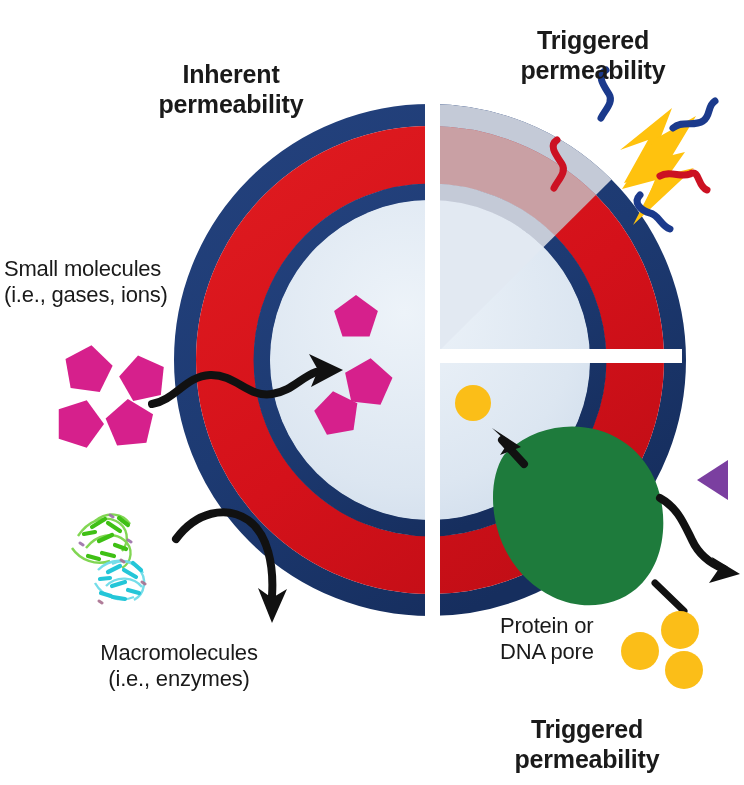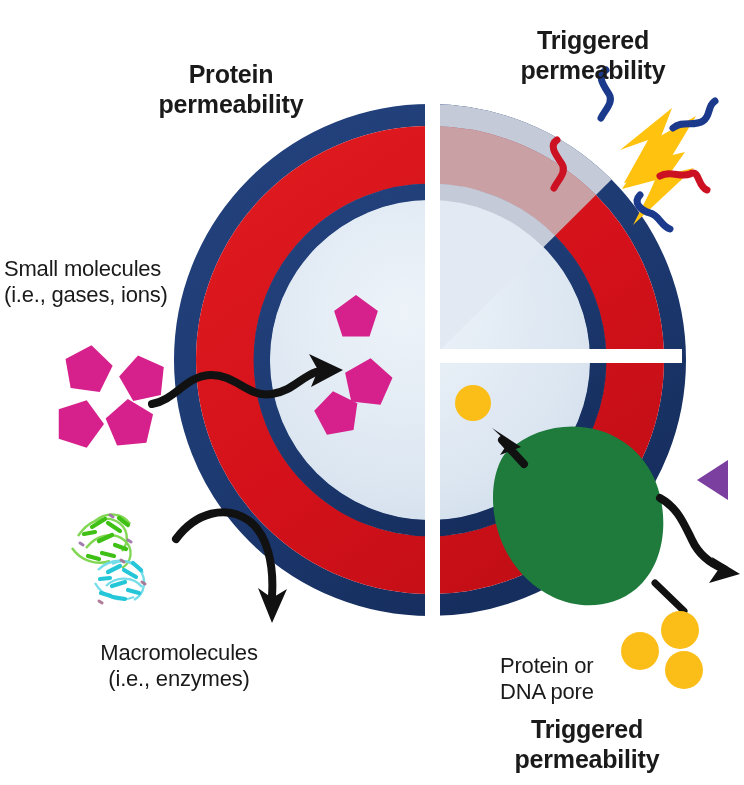--- a/index.html
+++ b/index.html
@@ -170,31 +170,31 @@
           <path d="M133,563 L141,570"></path>
       </g>
       <g stroke="#A8708F" fill="#A8708F" stroke-width="3" stroke-linecap="round" opacity=".9">
         <path d="M121,560 L124,562"></path>
           <path d="M142,582 L145,584"></path>
         <path d="M99,601 L102,603"></path>
       </g>
     </g>
   </svg>
 
-  <div class="lbl title" style="left:86px;top:60px;width:290px;">Protein
+  <div class="lbl title" style="left:86px;top:60px;width:290px;">Inherent
 permeability</div>
 
   <div class="lbl title" style="left:468px;top:2px;width:250px;margin-top:24px;">Triggered
 permeability</div>
 
   <div class="lbl title" style="left:462px;top:715px;width:250px;">Triggered
 permeability</div>
 
   <div class="lbl cap" style="left:4px;top:256px;width:230px;">Small molecules
 (i.e., gases, ions)</div>
 
   <div class="lbl cap" style="left:64px;top:640px;width:230px;text-align:center;">Macromolecules
 (i.e., enzymes)</div>
 
-  <div class="lbl cap" style="left:500px;top:613px;width:170px;margin-top:40px;">Protein or
+  <div class="lbl cap" style="left:500px;top:613px;width:170px;">Protein or
 DNA pore</div>
 
 </div>
 
 </body></html>

